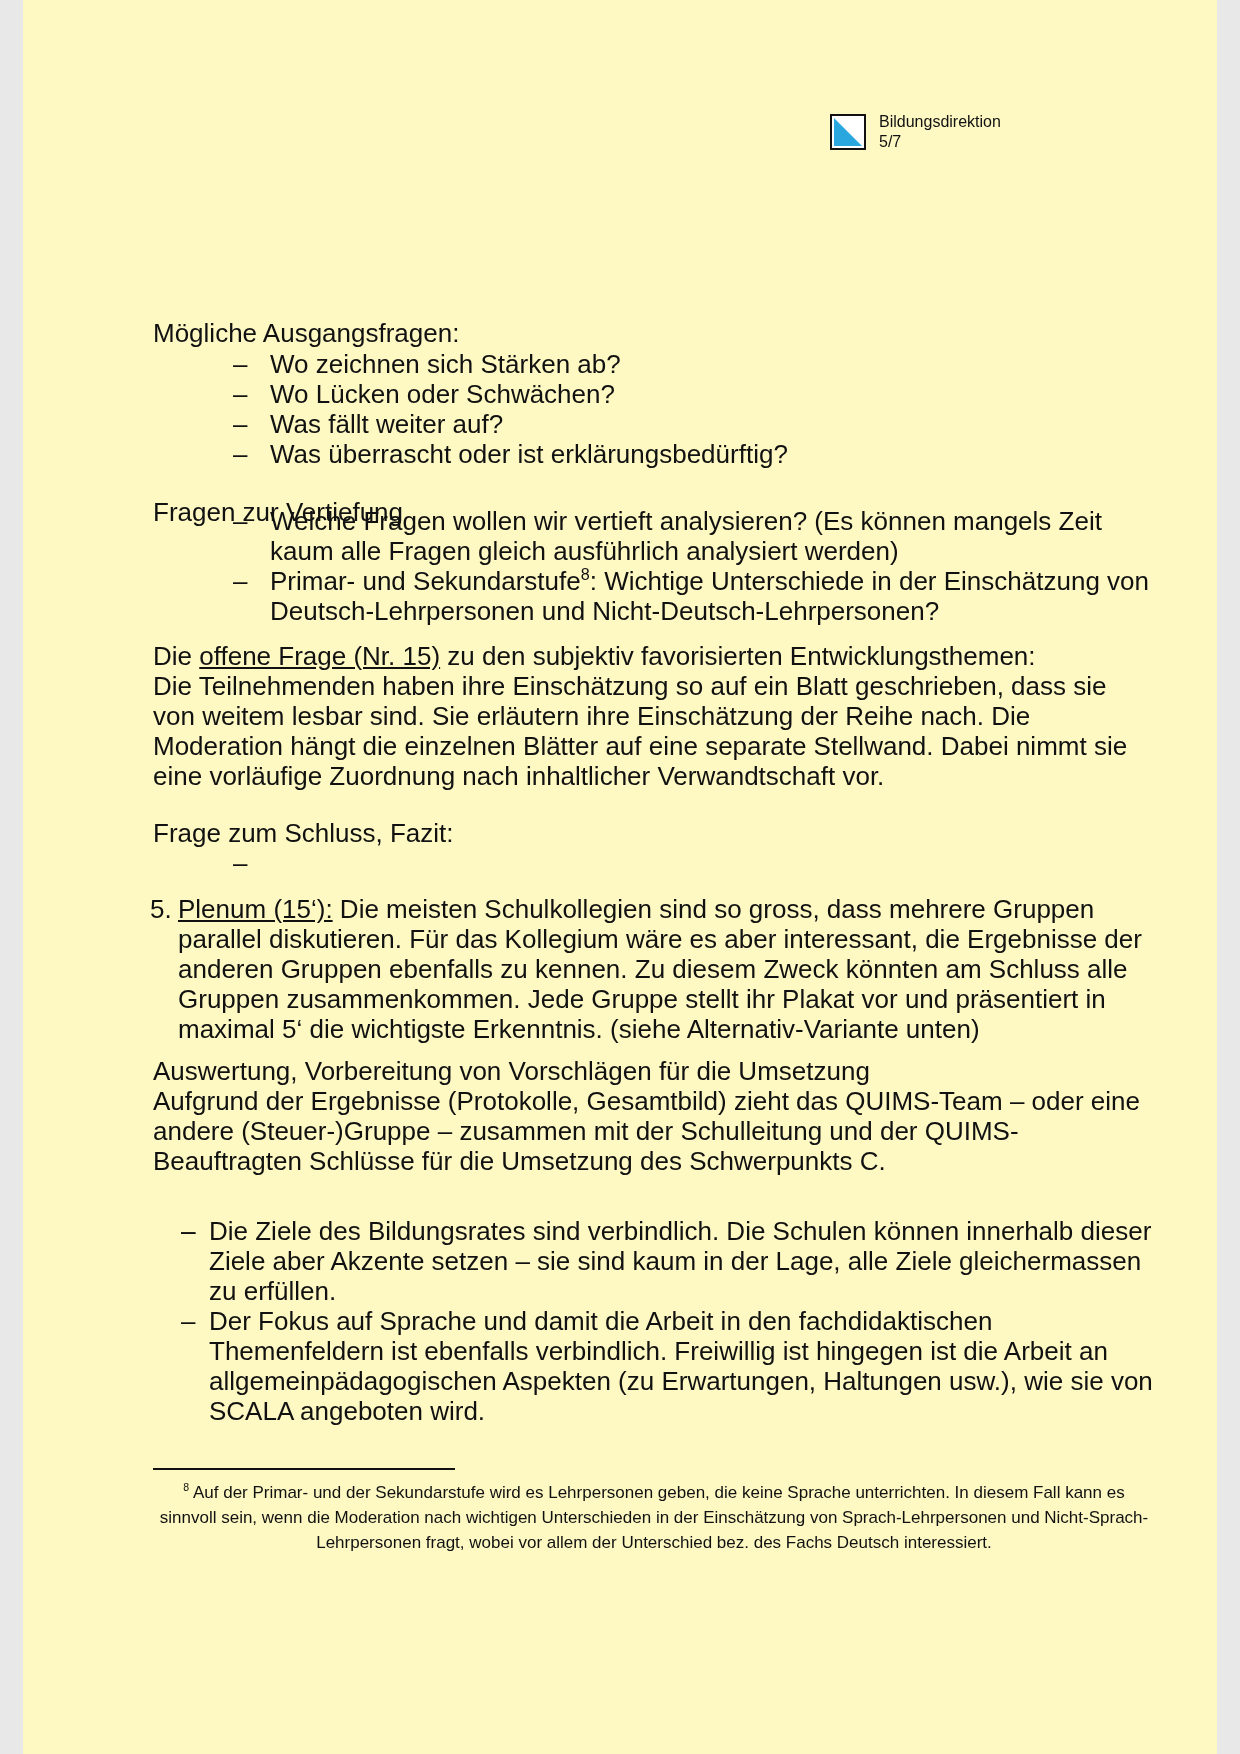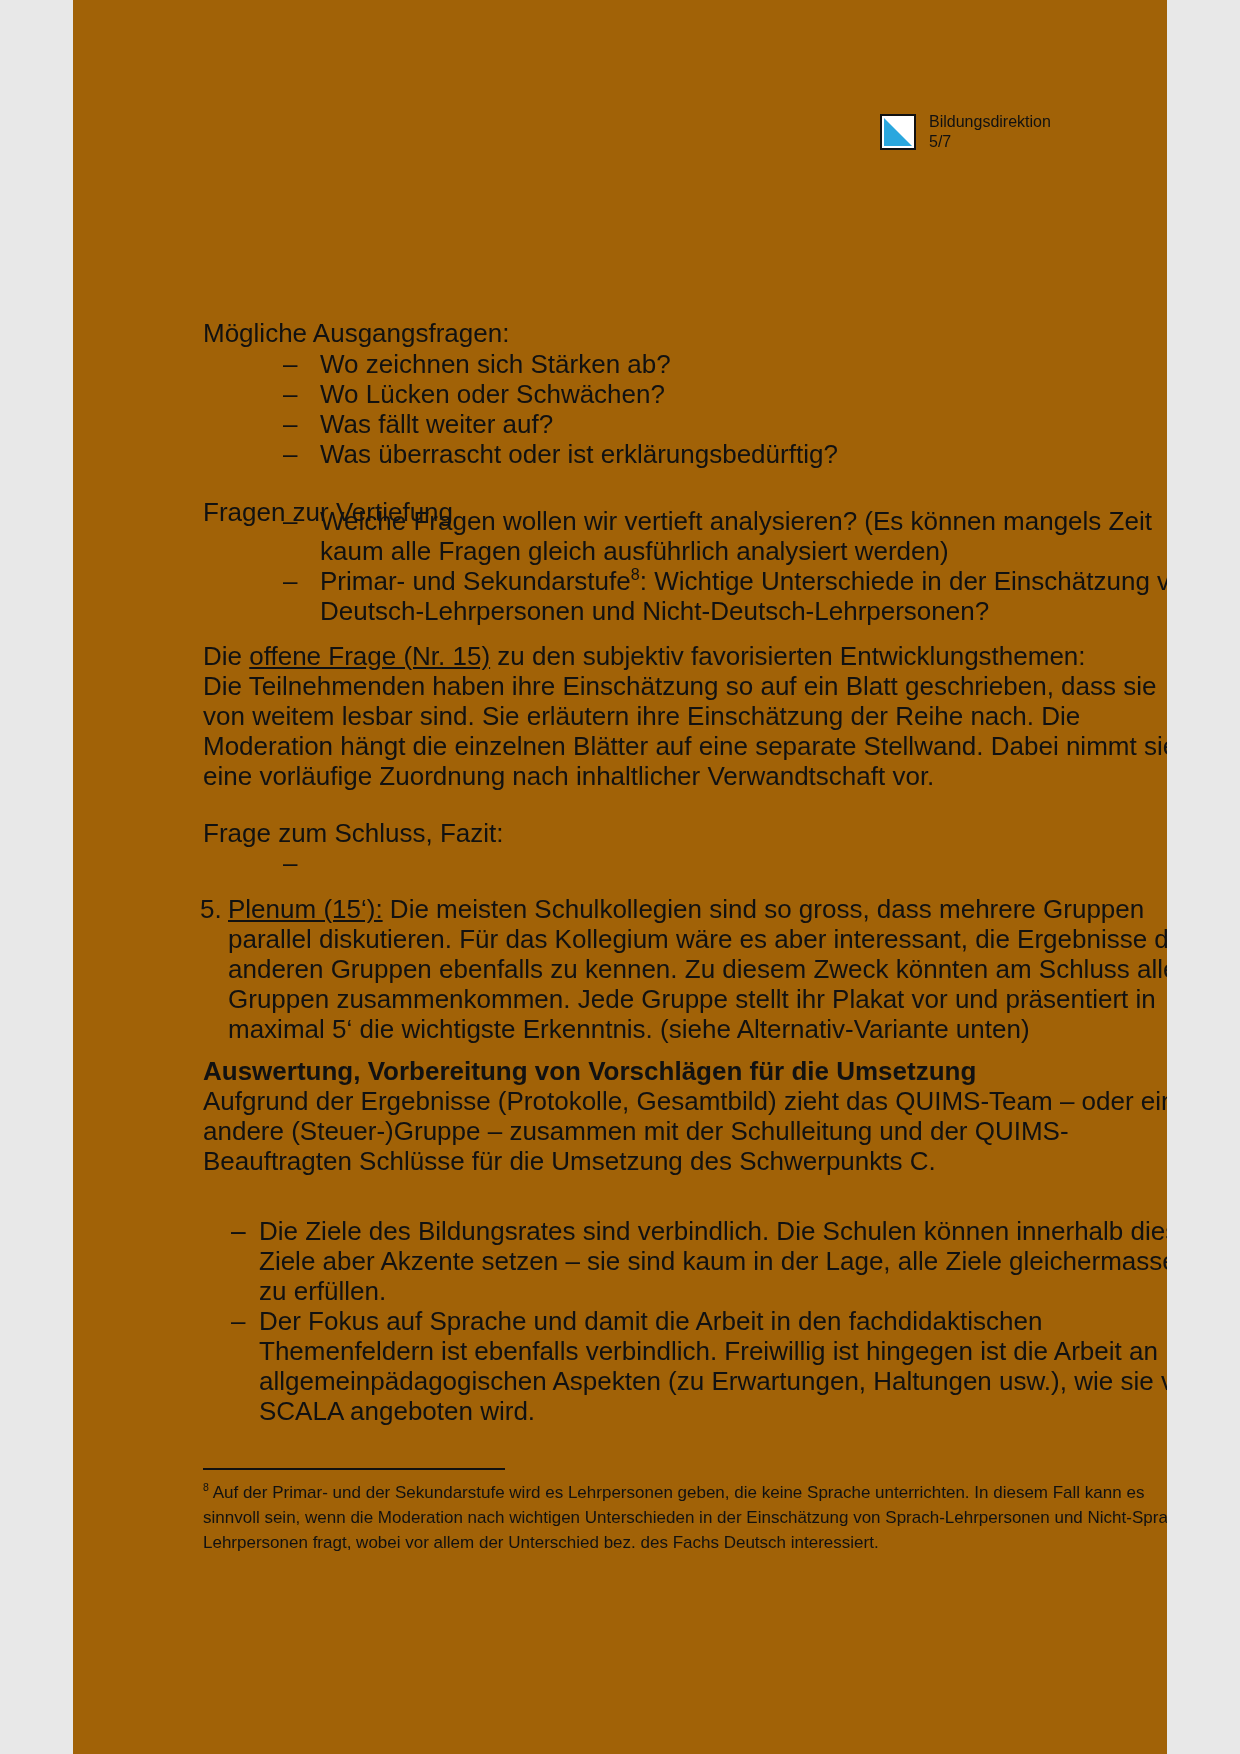--- a/index.html
+++ b/index.html
@@ -1,26 +1,26 @@
 <!DOCTYPE html>
 <html><head>
 <meta charset="utf-8">
 <style>
   html,body { margin:0; padding:0; background:#e8e8e8; }
   .page {
     position:relative;
-    width:1094px; height:1754px;
+    width:1194px; height:1754px;
     margin:0 auto;
-    background:#a16207;
+    background:#fef9c3;
     font-family:"Liberation Sans", sans-serif;
     color:#111111;
     overflow:hidden;
   }
   .block { position:absolute; left:130px; width:1002px; font-size:26px; line-height:30px; }
-  .bold-heading { font-weight:bold; }
+  .bold-heading { font-weight:normal; }
   .underline { text-decoration:underline; }
   sup.fn-ref { font-size:0.62em; vertical-align:super; line-height:0; }
 
   
   .logo-wrap { position:absolute; left:807px; top:114px; width:36px; height:36px; }
   .logo-text { position:absolute; left:856px; top:112px; font-size:16px; line-height:20px; color:#111; }
 
   
   .dash-list { }
   .dash-item { position:relative; }
@@ -29,21 +29,21 @@
   .deep .dash-item .dash { left:80px; }
   .shallow .dash-item { padding-left:56px; }
   .shallow .dash-item .dash { left:28px; }
 
   
   .num-item { position:relative; padding-left:25px; }
   .num-item .num { position:absolute; left:-3px; top:0; }
 
   
   .fn-rule { position:absolute; left:130px; top:1468px; width:302px; border-top:2px solid #111; }
-  .footnote { position:absolute; left:130px; top:1480px; width:1002px; font-size:17px; line-height:25px; }
+  .footnote { position:absolute; left:130px; top:1480px; width:1002px; font-size:17px; line-height:25px;text-align:center; }
 </style>
 </head>
 <body>
 
 <div class="page">
 
   <div class="logo-wrap">
     <svg width="36" height="36" viewBox="0 0 36 36">
       <rect x="1" y="1" width="34" height="34" fill="#ffffff" stroke="#111111" stroke-width="2"></rect>
       <polygon points="4,4 4,32 32,32" fill="#2AA7DE"></polygon>

